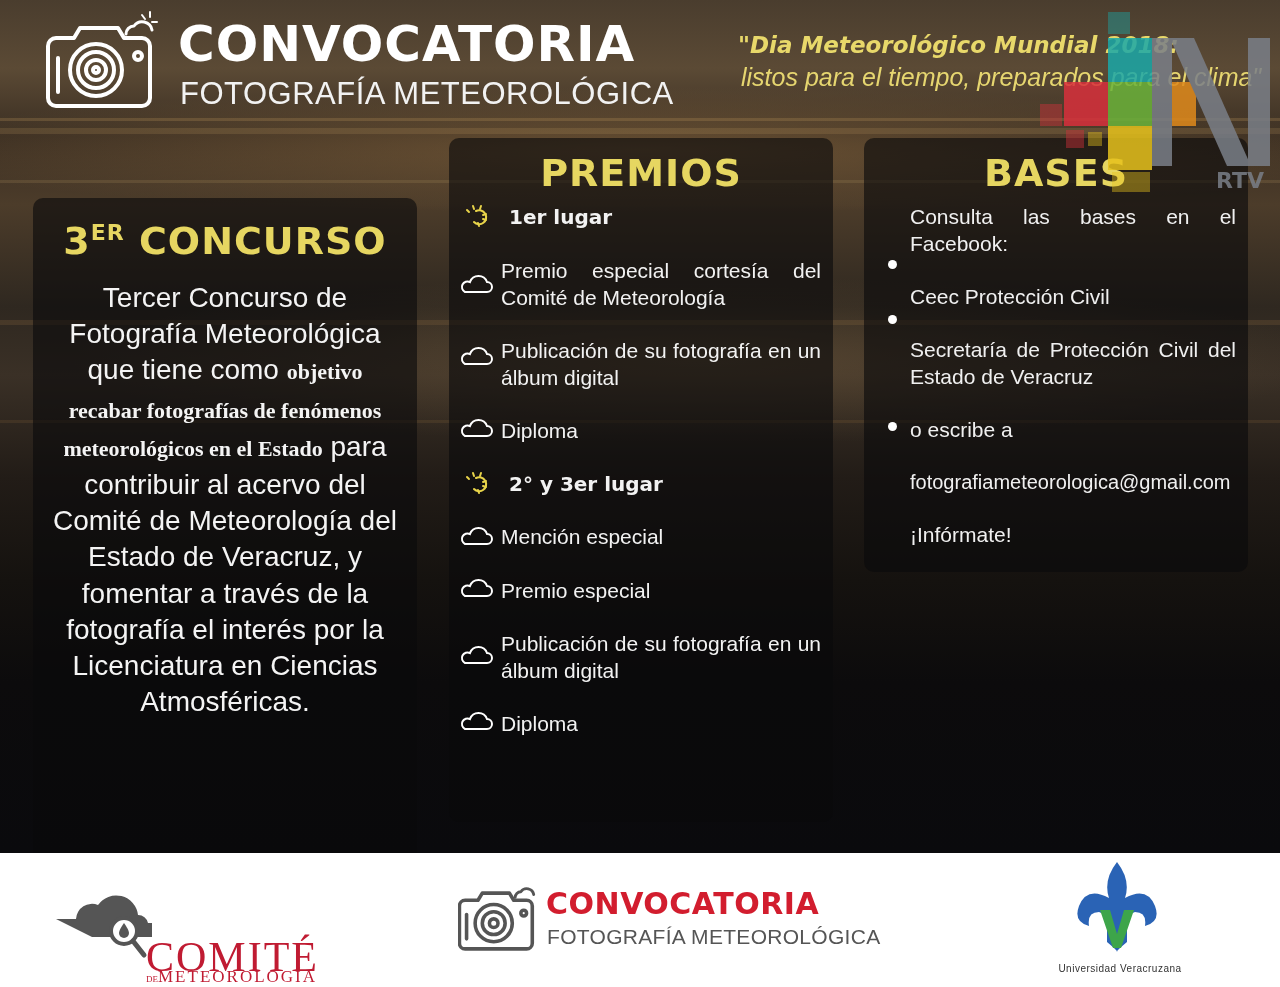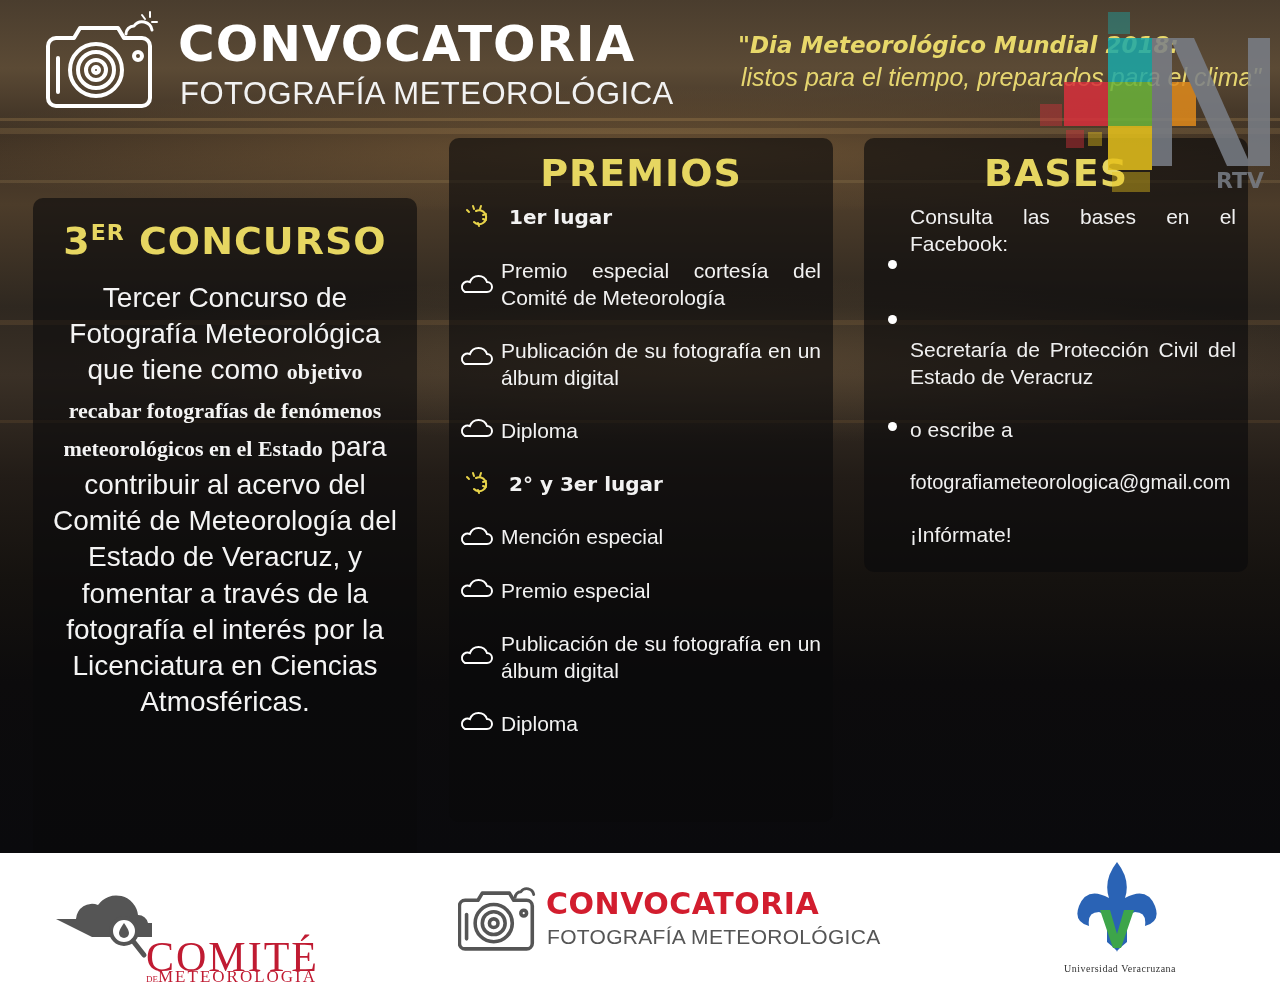--- a/index.html
+++ b/index.html
@@ -65,21 +65,21 @@
   .comite-small .de { font-size: 9px; letter-spacing: 0; }
 
   .foot-cam { position: absolute; left: 458px; top: 880px; width: 80px; height: 72px; }
   .foot-title { position: absolute; left: 546px; top: 886px; color: #d21d2e; font-family: "DejaVu Sans", sans-serif;
     font-weight: bold; font-size: 30px; letter-spacing: 0.5px; line-height: 36px; }
   .foot-sub { position: absolute; left: 547px; top: 924px; color: #555; font-family: "Liberation Sans", sans-serif;
     font-size: 21px; line-height: 26px; letter-spacing: 0.3px; }
 
   .uv-logo { position: absolute; left: 1074px; top: 860px; width: 86px; height: 102px; }
   .uv-text { position: absolute; left: 1040px; top: 963px; width: 160px; text-align: center; color: #333;
-    font-family: Liberation Serif, serif; font-size: 10px; letter-spacing: 0.5px; }
+    font-family: Liberation Sans, sans-serif; font-size: 10px; letter-spacing: 0.5px; }
 </style>
 </head>
 <body>
 
 <div class="poster">
   <div class="streak" style="top:118px;background:rgba(190,150,90,0.25)"></div>
   <div class="streak" style="top:128px;height:6px;background:rgba(200,160,100,0.18)"></div>
   <div class="streak" style="top:180px;background:rgba(170,140,90,0.22)"></div>
   <div class="streak" style="top:320px;height:5px;background:rgba(160,120,70,0.2)"></div>
   <div class="streak" style="top:420px;background:rgba(150,110,60,0.18)"></div>
@@ -189,20 +189,21 @@
           <path d="M6 20 h22 a5 5 0 0 0 0 -10 a9 9 0 0 0 -17 0 a5 5 0 0 0 -5 10 z" fill="none" stroke="#fff" stroke-width="2"></path>
         </svg>
       <div class="tx">Diploma</div>
     </div>
   </div>
 
   <div class="panel p3">
     <div class="ptitle">BASES</div>
     <div class="bases just" style="top:66px">Consulta las bases en el Facebook:</div>
     <div class="dot" style="top:122px"></div>
+    <div class="bases" style="top:146px">Ceec Protección Civil</div>
     <div class="dot" style="top:177px"></div>
     <div class="bases just" style="top:199px">Secretaría de Protección Civil del Estado de Veracruz</div>
     <div class="dot" style="top:284px"></div>
     <div class="bases" style="top:279px">o escribe a</div>
     <div class="bases" style="top:384px">¡Infórmate!</div>
     <div class="bases" style="top:331px;font-size:20px">fotografiameteorologica@gmail.com</div>
   </div>
 
   <div class="rtv">
     <div style="left:68px;top:12px;width:22px;height:22px;background:#1aa8a8;opacity:0.5"></div>

